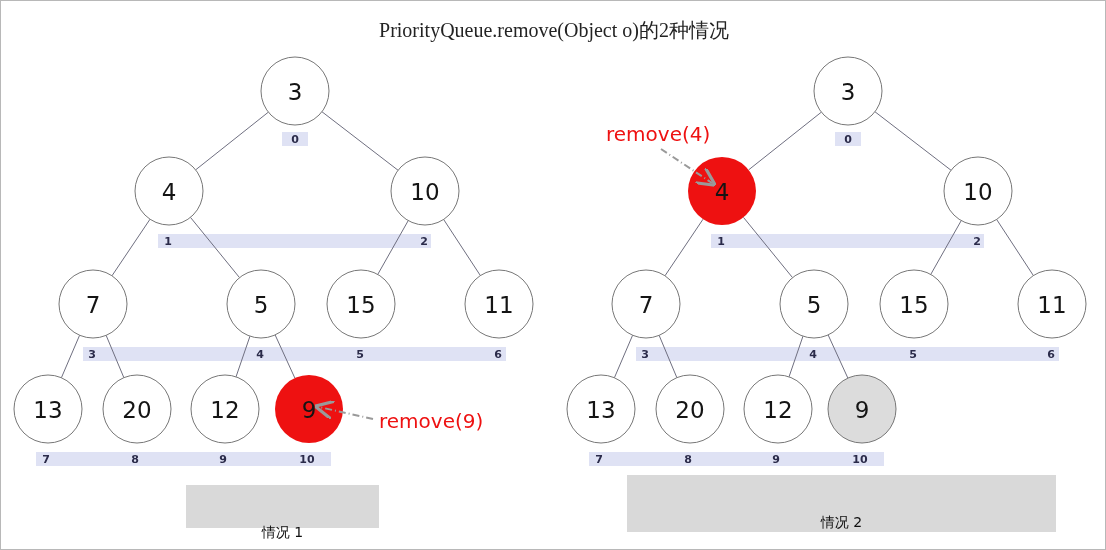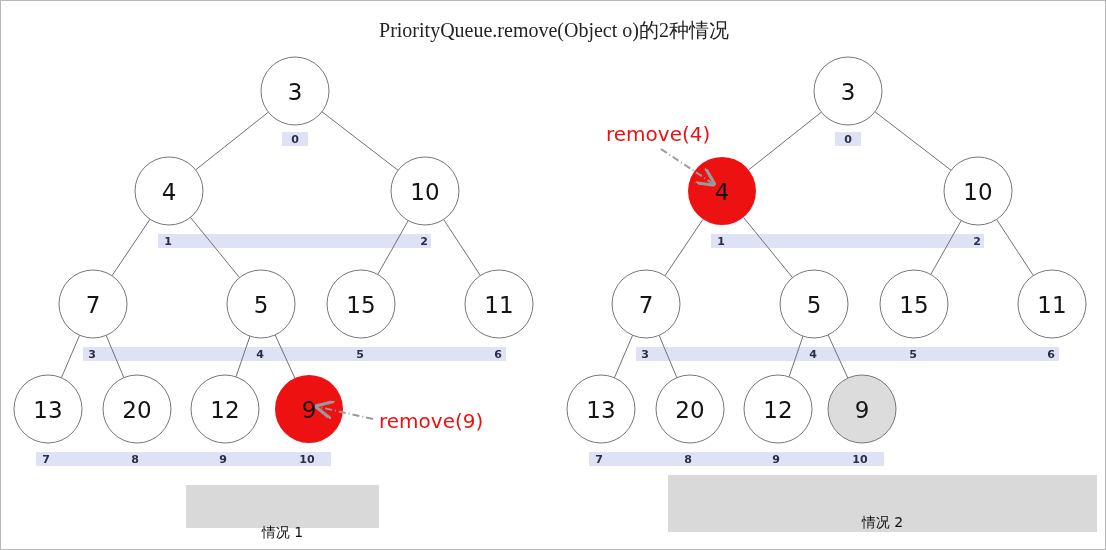--- a/index.html
+++ b/index.html
@@ -237,19 +237,19 @@
         <text x="605" y="133" class="remove-label">remove(4)</text>
       </g>
   </svg>
 
   <div class="caption-box" id="caption-left" style="left: 185px; top: 484px; width: 193px; height: 43px;">
     <span class="caption-head">情况 1</span>
     
     
   </div>
 
-  <div class="caption-box" id="caption-right" style="left: 667px; top: 474px; width: 429px; height: 57px;">
+  <div class="caption-box" id="caption-right" style="left: 626px; top: 474px; width: 429px; height: 57px;">
     <span class="caption-head">情况 2</span>
     
     
   </div>
 
 </div>
 
 </body></html>

